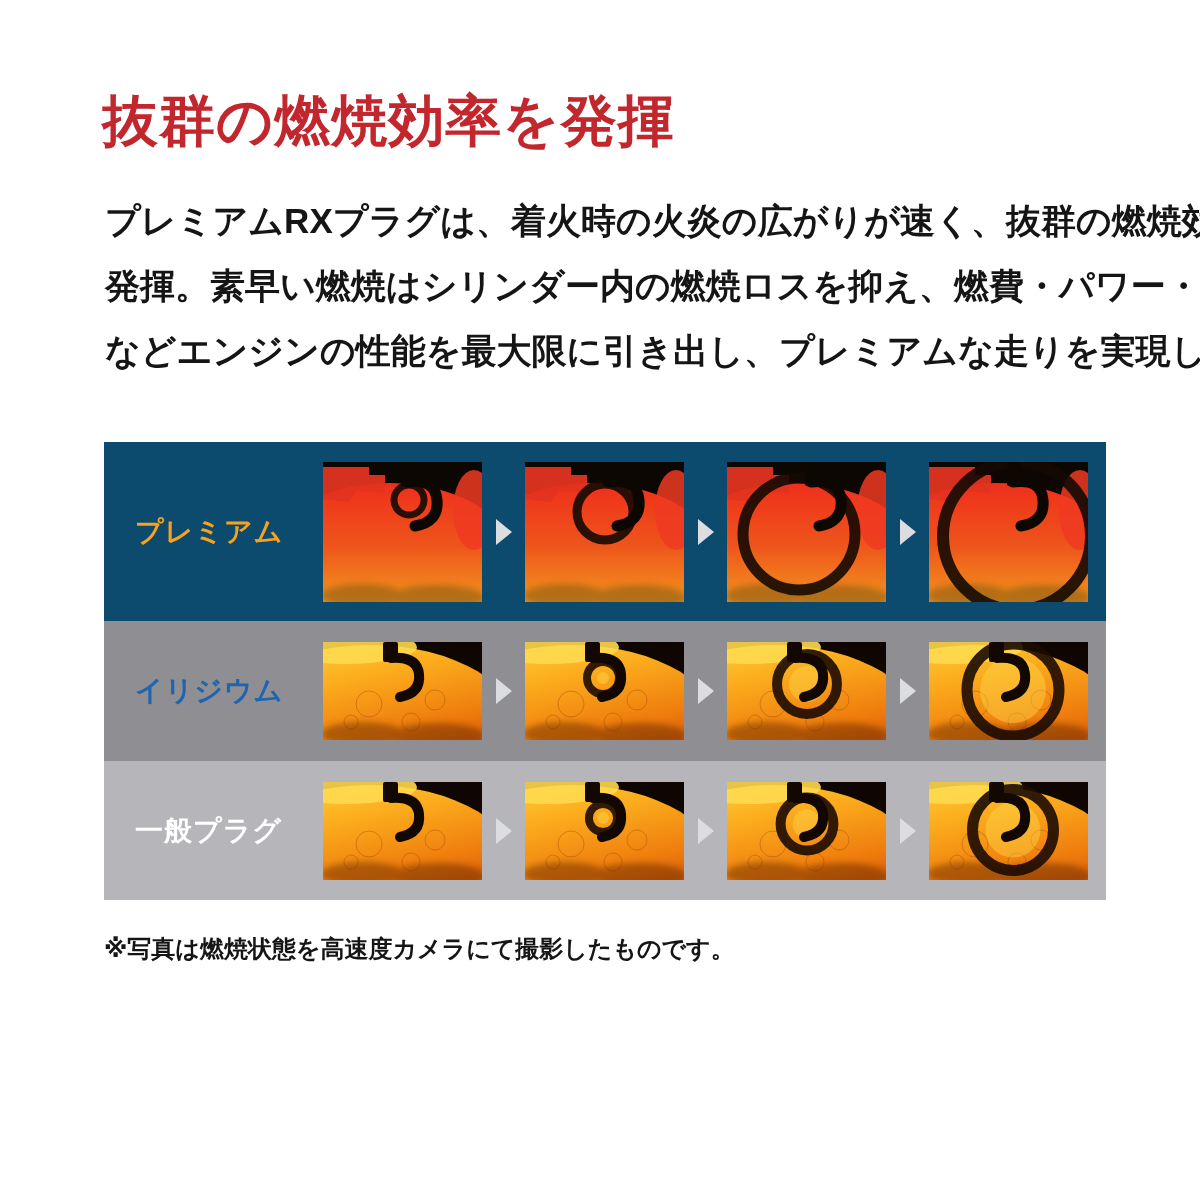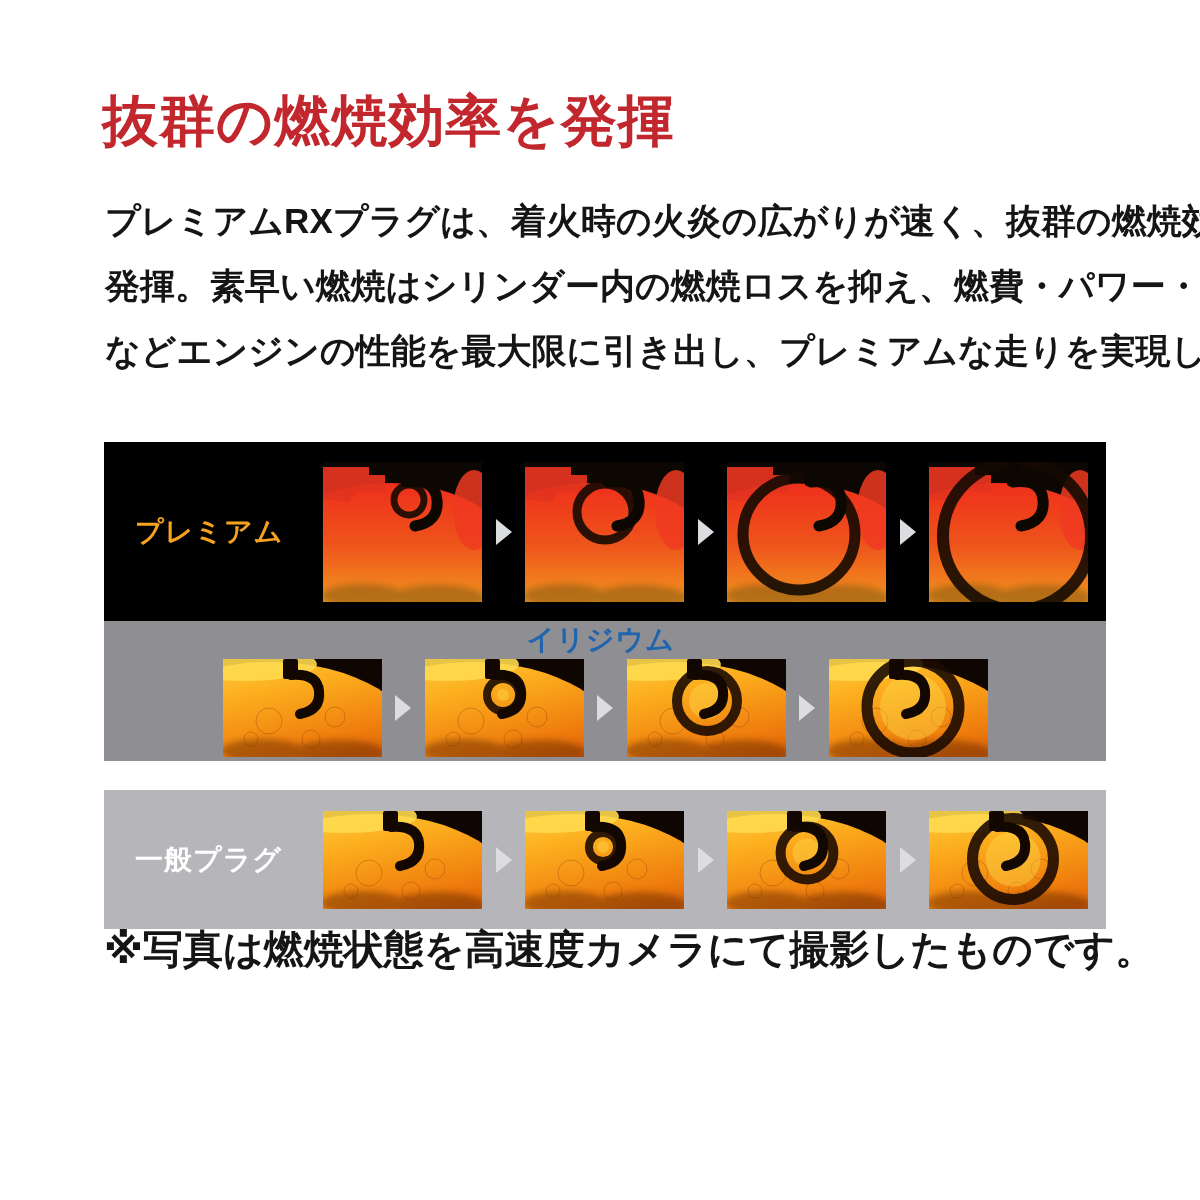--- a/index.html
+++ b/index.html
@@ -57,41 +57,41 @@
   }
   .arrow-right {
     width:0; height:0;
     border-top:13px solid transparent;
     border-bottom:13px solid transparent;
     border-left:16px solid #dcdde0;
   }
 
   .footnote {
     position:absolute; left:104px; top:929px;
-    font-size:40px; line-height:40px; font-weight:600;
+    font-size:24px; line-height:40px; font-weight:600;
     color:#151515;
     white-space:nowrap;
   }
 </style>
 </head>
 <body>
 
 <div class="page">
 
   <h1 class="page-title" style="color: rgb(193, 39, 45);">抜群の燃焼効率を発揮</h1>
 
   <div class="body-text">
     <div class="body-line">プレミアムRXプラグは、着火時の火炎の広がりが速く、抜群の燃焼効率を</div>
     <div class="body-line">発揮。素早い燃焼はシリンダー内の燃焼ロスを抑え、燃費・パワー・加速</div>
     <div class="body-line">などエンジンの性能を最大限に引き出し、プレミアムな走りを実現します。</div>
   </div>
 
   <div class="comparison-table">
 
-    <div class="comparison-row" style="background: #000000; height: 179px;">
+    <div class="comparison-row" style="background: #0c4a6e; height: 179px;">
       <div class="row-label" style="color: rgb(246, 162, 31);">
         <span>プレミアム</span>
       </div>
       <div class="frames">
           <div class="frame">
             <svg xmlns="http://www.w3.org/2000/svg" viewBox="0 0 159 140" width="159" height="140">
               <defs>
                 <linearGradient id="grad-0-0" x1="0" y1="0" x2="0" y2="1">
                   <stop offset="0%" stop-color="#ef2f1c"></stop>
                   <stop offset="35%" stop-color="#ee541b"></stop>
@@ -202,21 +202,21 @@
                 <ellipse cx="114.47999999999999" cy="136" rx="48" ry="13" fill="#6b4c10"></ellipse>
               </g>
               <circle cx="88" cy="74" r="74" fill="none" stroke="#140a02" stroke-width="12" opacity="0.9"></circle>
               <rect x="78" y="0" width="14" height="24" rx="2" fill="#0d0702"></rect>
               <path d="M84,20 q28,-4 30,18 q2,22 -22,26" fill="none" stroke="#0d0702" stroke-width="11" stroke-linecap="round"></path>
             </svg>
           </div>
         </div>
     </div>
 
-    <div class="comparison-row" style="background: rgb(143, 142, 146); height: 140px; flex-direction: column;">
+    <div class="comparison-row" style="background: rgb(143, 142, 146); height: 140px;">
       <div class="row-label" style="color: rgb(30, 100, 174);">
         <span>イリジウム</span>
       </div>
       <div class="frames">
           <div class="frame">
             <svg xmlns="http://www.w3.org/2000/svg" viewBox="0 0 159 98" width="159" height="98">
               <defs>
                 <linearGradient id="grad-1-0" x1="0" y1="0" x2="0.38" y2="1">
                   <stop offset="0%" stop-color="#ffd84a"></stop>
                   <stop offset="30%" stop-color="#fcae1e"></stop>
@@ -349,21 +349,21 @@
               </g>
               <circle cx="84" cy="48" r="33" fill="#ffdf4d" opacity="0.4"></circle>
               <circle cx="84" cy="48" r="46" fill="none" stroke="#1c0b02" stroke-width="11" opacity="0.9"></circle>
               <rect x="60" y="0" width="15" height="20" rx="2" fill="#130801"></rect>
               <path d="M68,16 q26,-2 28,16 q2,19 -19,23" fill="none" stroke="#130801" stroke-width="10" stroke-linecap="round"></path>
             </svg>
           </div>
         </div>
     </div>
 
-    <div class="comparison-row" style="background: rgb(182, 181, 185); height: 139px; margin-top: 29px;">
+    <div class="comparison-row" style="background: rgb(182, 181, 185); height: 139px;">
       <div class="row-label" style="color: rgb(255, 255, 255);">
         <span>一般プラグ</span>
       </div>
       <div class="frames">
           <div class="frame">
             <svg xmlns="http://www.w3.org/2000/svg" viewBox="0 0 159 98" width="159" height="98">
               <defs>
                 <linearGradient id="grad-2-0" x1="0" y1="0" x2="0.38" y2="1">
                   <stop offset="0%" stop-color="#ffd84a"></stop>
                   <stop offset="30%" stop-color="#fcae1e"></stop>

